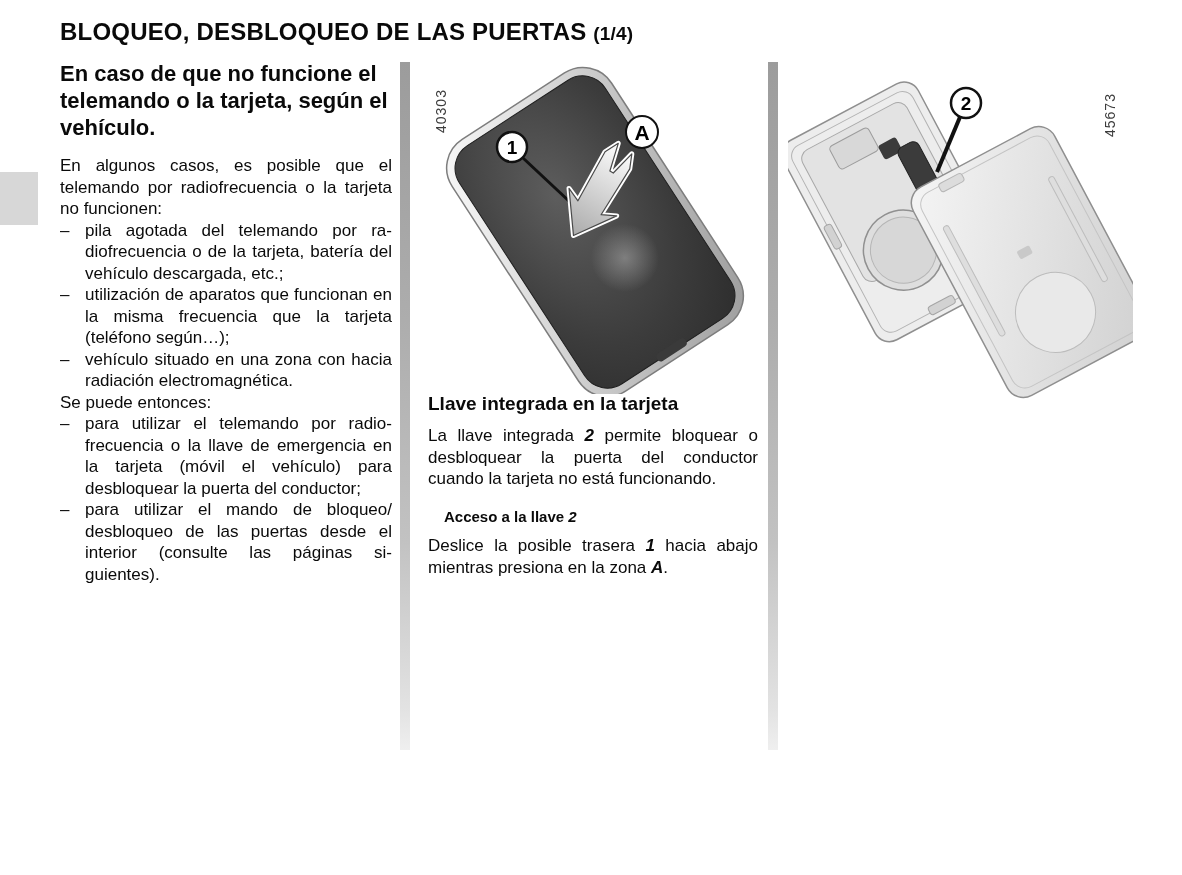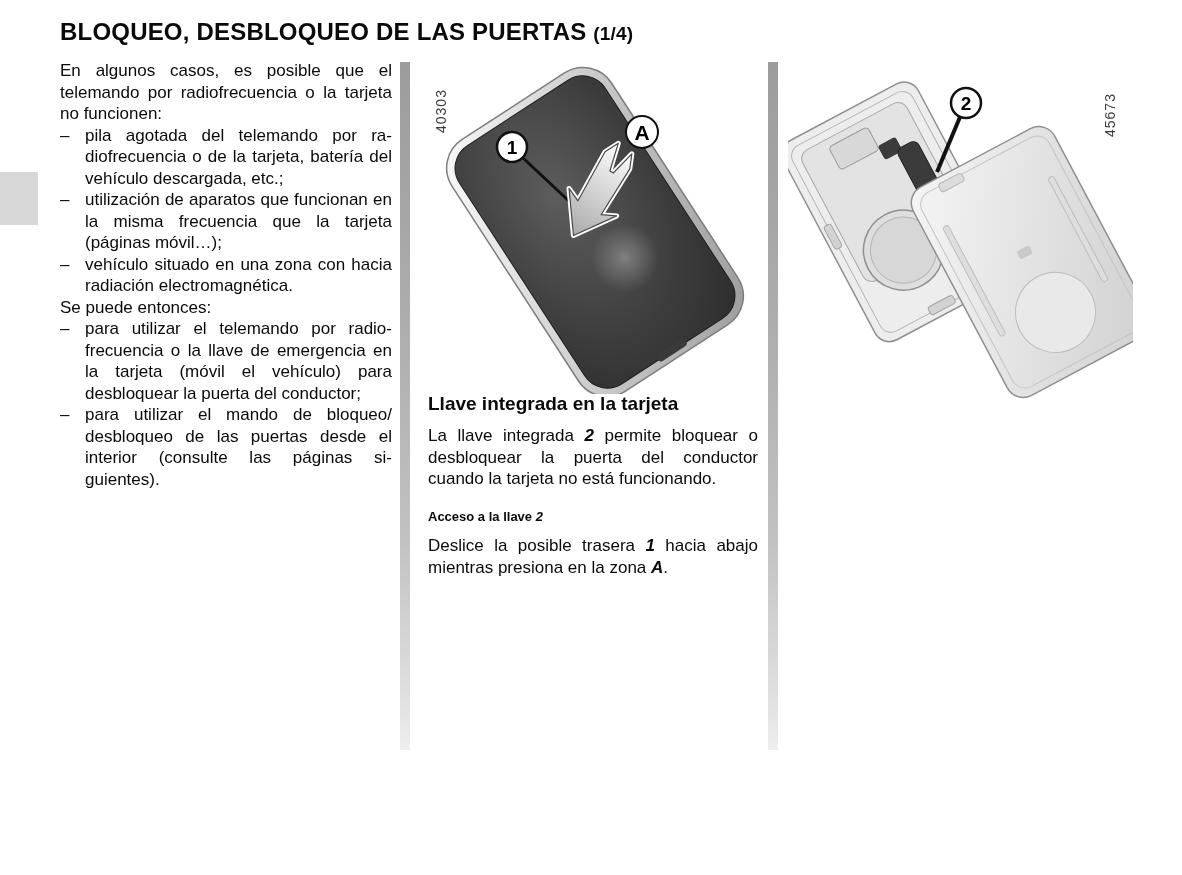--- a/index.html
+++ b/index.html
@@ -8,21 +8,21 @@
   .title{position:absolute;left:60px;top:18px;font-size:24px;font-weight:700;letter-spacing:.2px;white-space:nowrap;}
   .title .cnt{font-size:19px;font-weight:700;}
   .side-tab{position:absolute;left:0;top:172px;width:38px;height:53px;background:#d7d7d7;}
   .sep{position:absolute;top:62px;width:10px;height:738px;
        background:linear-gradient(to bottom,#9c9c9c 0%,#adadad 35%,#c2c2c2 65%,#e3e3e3 88%,rgba(255,255,255,0) 100%);}
   .sep.s1{left:400px;} .sep.s2{left:768px;}
   .col-left{position:absolute;left:60px;top:60px;width:332px;}
   .col-mid-text{position:absolute;left:428px;top:392px;width:330px;}
   h2.big{font-size:22px;line-height:27px;font-weight:700;margin:0 0 14px 0;}
   h3.mid{font-size:19px;line-height:23px;font-weight:700;margin:0 0 10px 0;}
-  h4.sub{font-size:13px;line-height:21.5px;font-weight:700;margin:14px 0 8px 0;}
+  h4.sub{font-size:15px;line-height:21.5px;font-weight:700;margin:14px 0 8px 16px;}
   p.body{font-size:17px;line-height:21.5px;margin:0 0 0 0;text-align:justify;hyphens:manual;}
   p.body.mb{margin-bottom:16px;}
   .lead{margin-top:0;}
   .bullet{display:grid;grid-template-columns:25px 1fr;font-size:17px;line-height:21.5px;}
   .bullet .bt{text-align:justify;hyphens:manual;}
   .intro-spacer{margin-top:14px;}
   b{font-weight:400;}
   .num{font-weight:700;font-style:italic;}
   .fig-code{position:absolute;font-size:14px;color:#3c3c3c;letter-spacing:1px;
             transform:rotate(-90deg);transform-origin:0 0;white-space:nowrap;}
@@ -39,29 +39,30 @@
 
 <div class="page">
 
   <div class="title"><span>BLOQUEO, DESBLOQUEO DE LAS PUERTAS </span><span class="cnt">(1/4)</span></div>
 
   <div class="side-tab"></div>
   <div class="sep s1"></div>
   <div class="sep s2"></div>
 
   <div class="col-left">
+    <h2 class="big">En caso de que no funcione el telemando o la tarjeta, según el vehículo.</h2>
     <p class="body lead"><b>En algunos casos,</b><span> es posible que el telemando por radiofrecuencia o la tar­jeta no funcionen:</span></p>
 
     <div class="bullet">
       <span>–</span>
       <span class="bt">pila agotada del telemando por ra­diofrecuencia o de la tarjeta, batería del vehículo descargada, etc.;</span>
     </div>
     <div class="bullet">
       <span>–</span>
-      <span class="bt">utilización de aparatos que funcio­nan en la misma frecuencia que la tarjeta (páginas móvil…);</span>
+      <span class="bt">utilización de aparatos que funcio­nan en la misma frecuencia que la tarjeta (teléfono según…);</span>
     </div>
     <div class="bullet">
       <span>–</span>
       <span class="bt">vehículo situado en una zona con hacia radiación electromagnética.</span>
     </div>
 
     <p class="body intro-spacer">Se puede entonces:</p>
     <div class="bullet">
       <span>–</span>
       <span class="bt">para utilizar el telemando por radio­frecuencia o la llave de emergencia en la tarjeta (móvil el vehículo) para desbloquear la puerta del conductor;</span>

